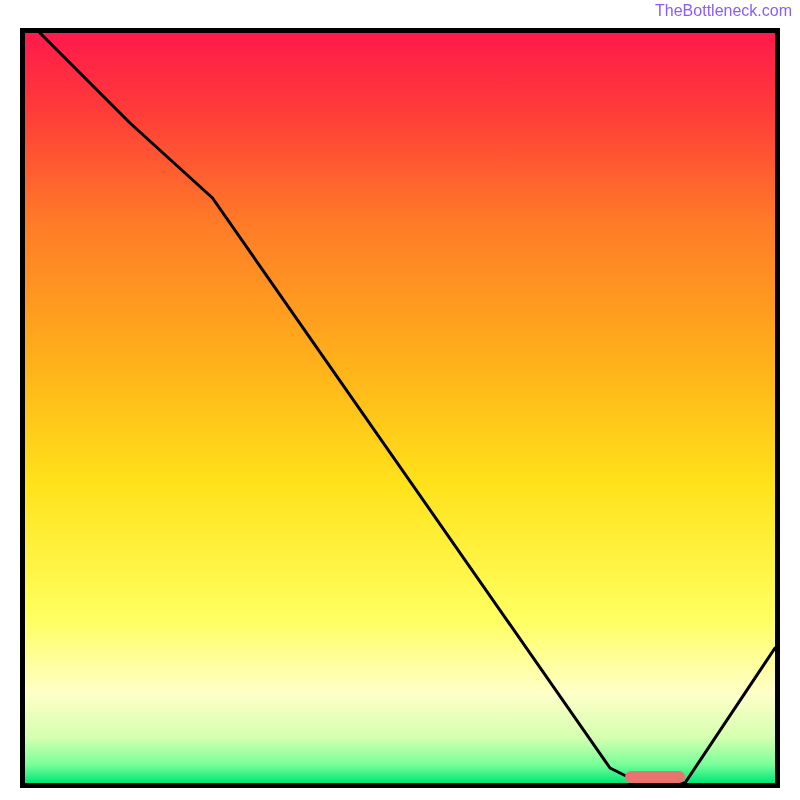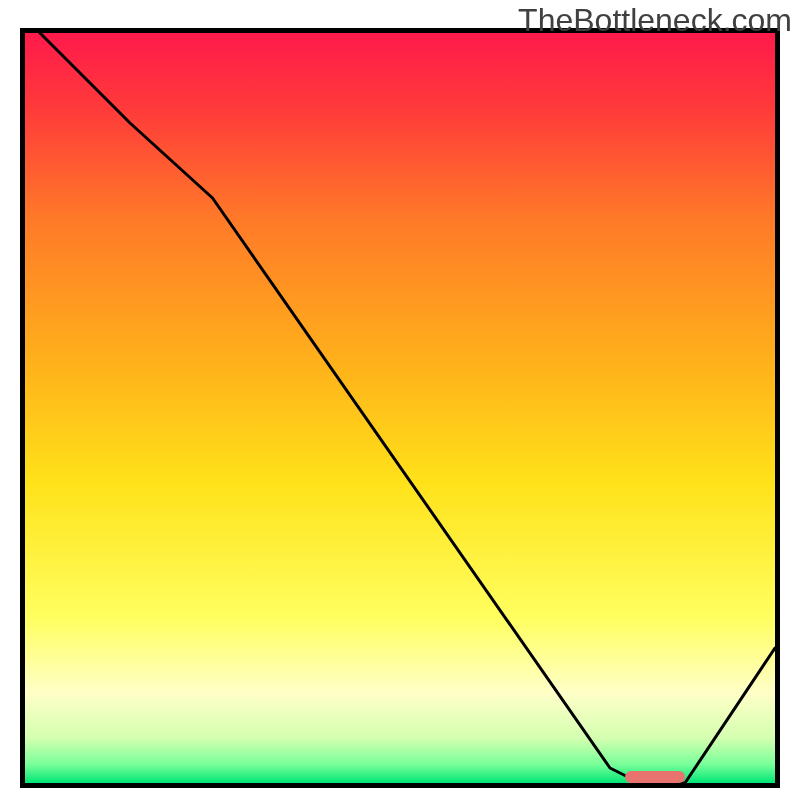--- a/index.html
+++ b/index.html
@@ -12,22 +12,22 @@
   }
   .container {
     position: relative;
     width: 800px;
     height: 800px;
   }
   .watermark {
     position: absolute;
     top: 2px;
     right: 8px;
-    color: #404040;
-    font-size: 32px;
+    color: #8b5cf6;
+    font-size: 16px;
     font-weight: 500;
     letter-spacing: 0px;
     z-index: 10;
   }
   svg.chart {
     position: absolute;
     top: 28px;
     left: 20px;
     width: 760px;
     height: 760px;

